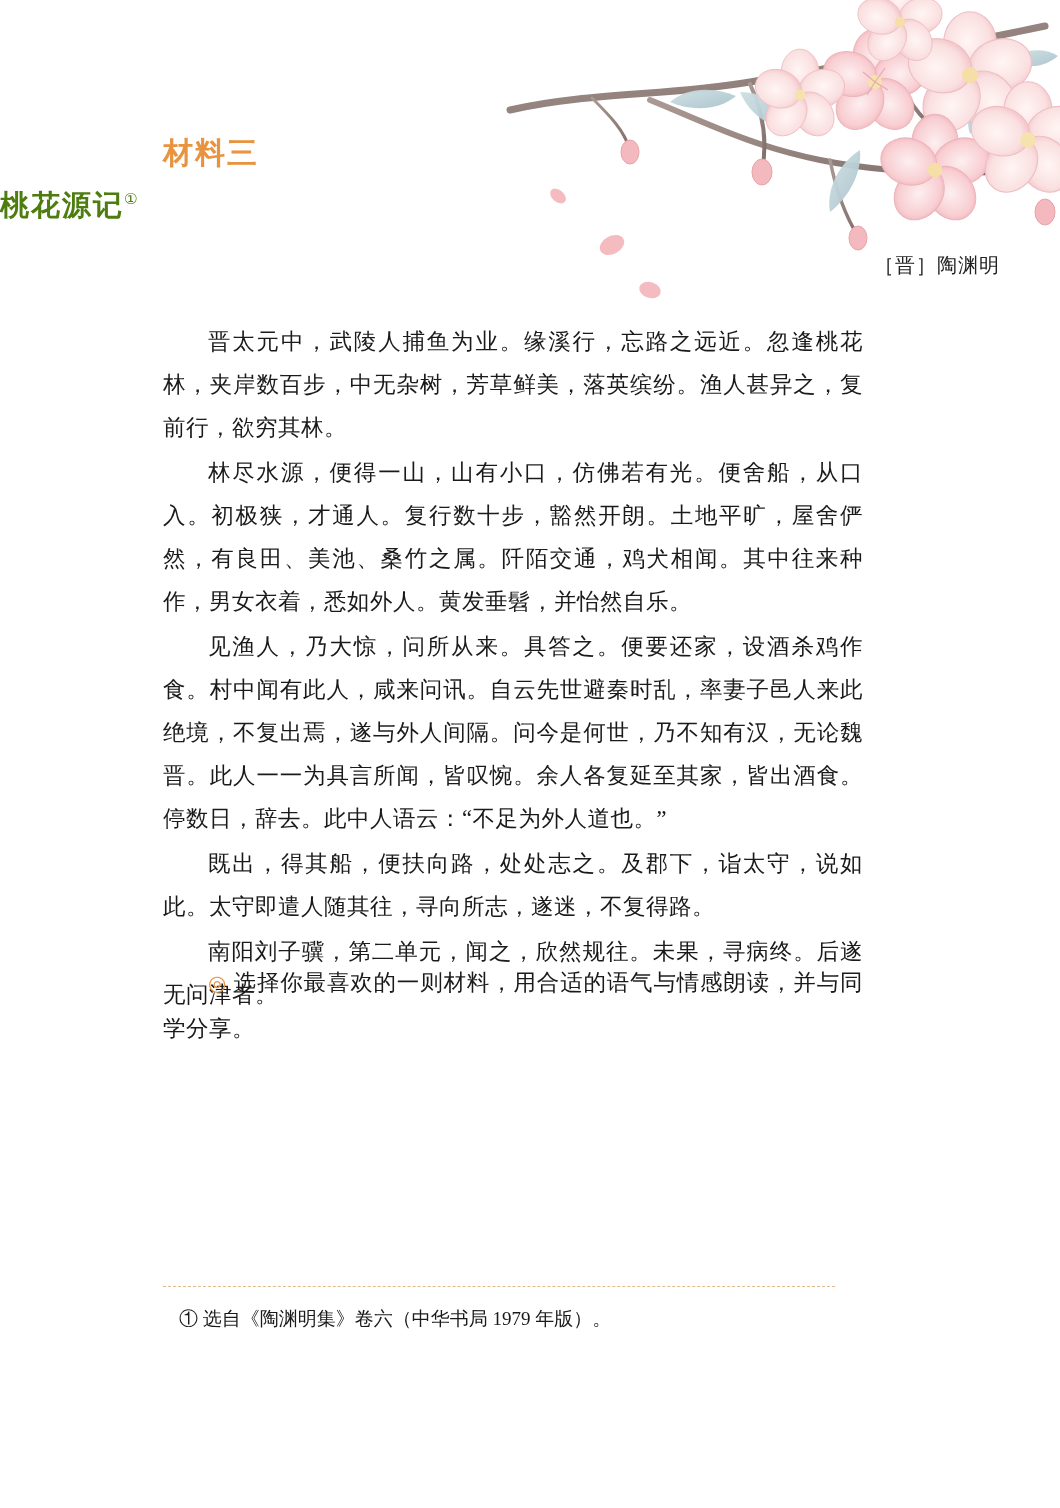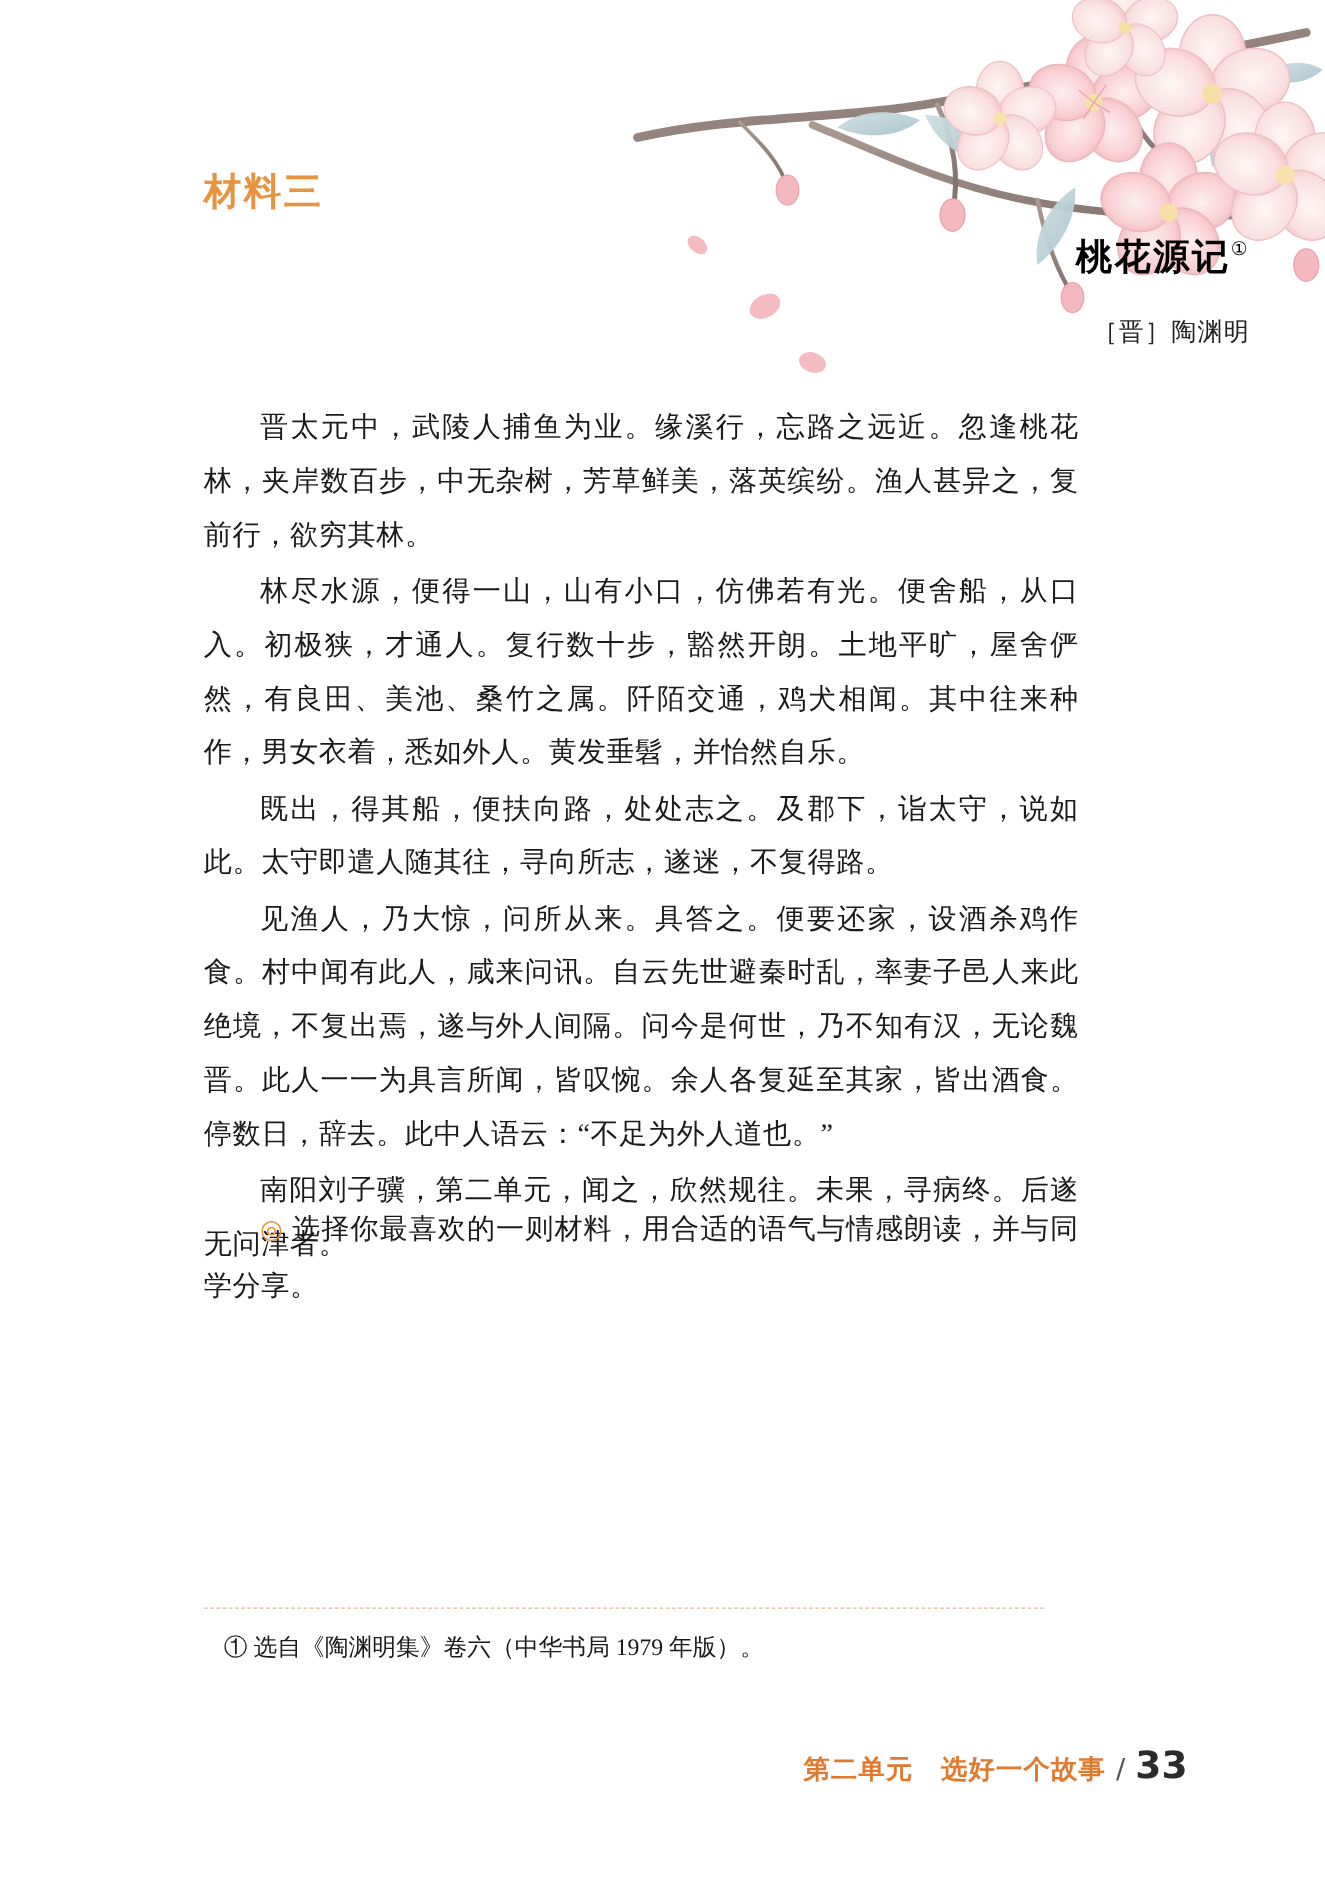--- a/index.html
+++ b/index.html
@@ -45,26 +45,26 @@
     font-size: 30px;
     letter-spacing: 2px;
     color: #e8933f;
   }
 
   .title {
     position: absolute;
     left: 0;
     top: 186px;
     width: 1000px;
-    text-align: right;
+    text-align: left;
     font-family: "DejaVu Sans", "Liberation Sans", sans-serif;
     font-weight: bold;
     font-size: 29px;
     letter-spacing: 2px;
-    color: #000000;
+    color: #4d7c0f;
   }
   .title .sup {
     font-size: 15px;
     vertical-align: super;
     font-weight: normal;
   }
 
   .byline {
     position: absolute;
     left: 0;
@@ -302,31 +302,26 @@
 
   <div class="title">
     <span>桃花源记</span><span class="sup">①</span>
   </div>
 
   <div class="byline">［晋］陶渊明</div>
 
   <div class="body-text">
     <p class="para">晋太元中，武陵人捕鱼为业。缘溪行，忘路之远近。忽逢桃花林，夹岸数百步，中无杂树，芳草鲜美，落英缤纷。渔人甚异之，复前行，欲穷其林。</p>
     <p class="para">林尽水源，便得一山，山有小口，仿佛若有光。便舍船，从口入。初极狭，才通人。复行数十步，豁然开朗。土地平旷，屋舍俨然，有良田、美池、桑竹之属。阡陌交通，鸡犬相闻。其中往来种作，男女衣着，悉如外人。黄发垂髫，并怡然自乐。</p>
+    <p class="para">见渔人，乃大惊，问所从来。具答之。便要还家，设酒杀鸡作食。村中闻有此人，咸来问讯。自云先世避秦时乱，率妻子邑人来此绝境，不复出焉，遂与外人间隔。问今是何世，乃不知有汉，无论魏晋。此人一一为具言所闻，皆叹惋。余人各复延至其家，皆出酒食。停数日，辞去。此中人语云：“不足为外人道也。”</p>
     <p class="para">既出，得其船，便扶向路，处处志之。及郡下，诣太守，说如此。太守即遣人随其往，寻向所志，遂迷，不复得路。</p>
-    <p class="para">见渔人，乃大惊，问所从来。具答之。便要还家，设酒杀鸡作食。村中闻有此人，咸来问讯。自云先世避秦时乱，率妻子邑人来此绝境，不复出焉，遂与外人间隔。问今是何世，乃不知有汉，无论魏晋。此人一一为具言所闻，皆叹惋。余人各复延至其家，皆出酒食。停数日，辞去。此中人语云：“不足为外人道也。”</p>
     <p class="para">南阳刘子骥，第二单元，闻之，欣然规往。未果，寻病终。后遂无问津者。</p>
   </div>
 
   <div class="tasks">
     <p class="task"><span class="bullet">◎</span> <span>选择你最喜欢的一则材料，用合适的语气与情感朗读，并与同学分享。</span></p>
   </div>
 
   <div class="footnote-rule"></div>
   <div class="footnote">① 选自《陶渊明集》卷六（中华书局 1979 年版）。</div>
 
-  <div class="footer">
-    <span class="footer-unit">第二单元　选好一个故事</span>
-    <span class="footer-sep">/</span>
-    <span class="footer-page">33</span>
-  </div>
 
 </div>
 
 </body></html>

